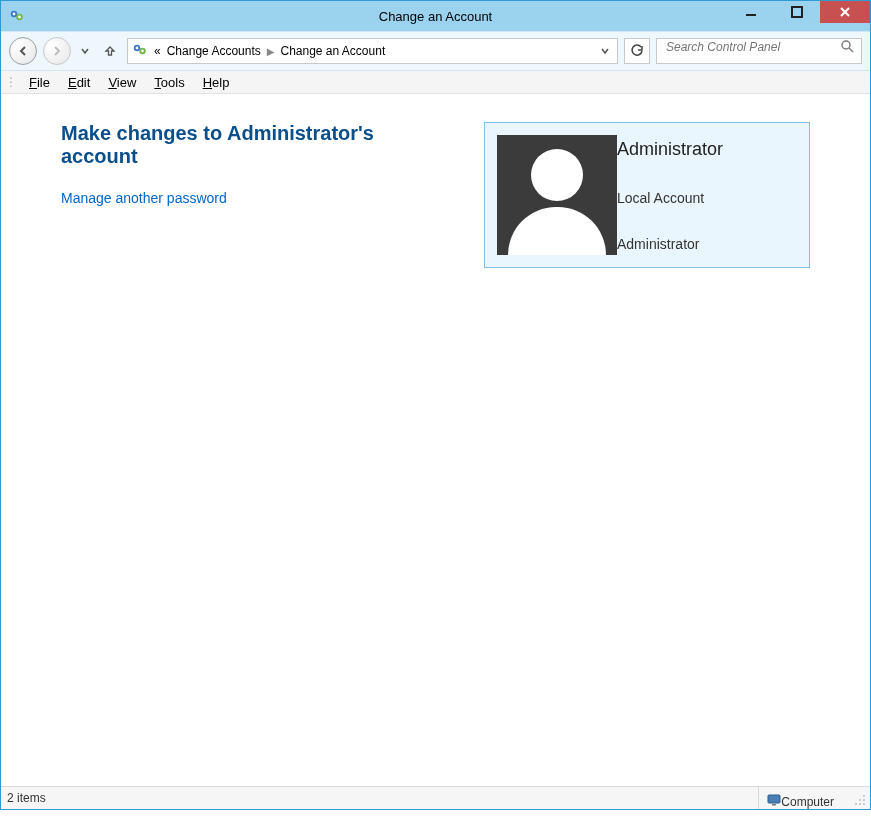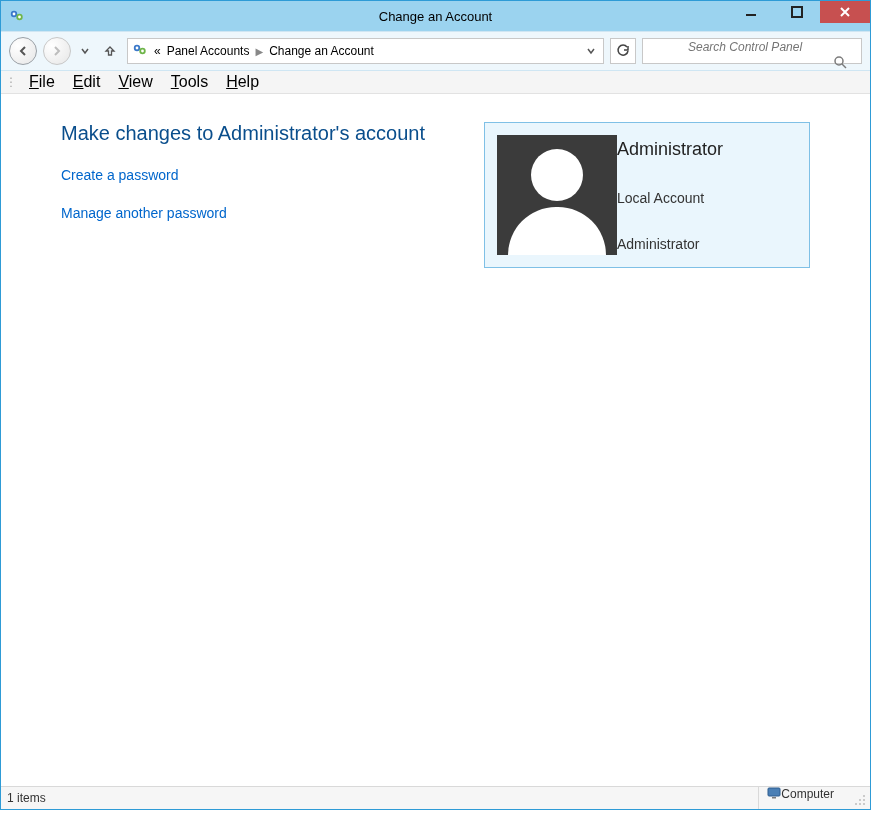--- a/index.html
+++ b/index.html
@@ -115,26 +115,25 @@
     border: 1px solid #c8c8c8;
     background:#fff;
     display:flex; align-items:center; justify-content:center;
     color:#444;
   }
   .searchbox {
     width: 190px;
     height: 24px;
     border: 1px solid #c8c8c8;
     background:#fff;
-    display:flex; align-items:flex-end;
-    padding: 0 14px;
+    display:flex; align-items:flex-start;
+    padding: 0 7px;
     color:#7b7b7b;
     font-style: italic;
     position: relative;
-    flex-direction: column;
   }
   .searchbox input {
     border:none; outline:none; flex:1;
     font-style: italic; color:#555; font-size:12px;
     background:transparent;
   }
   .searchbox .mag {
     color:#7b7b7b; font-style:normal;
   }
   
@@ -144,36 +143,36 @@
     border-bottom: 1px solid #e2e2e2;
     display:flex; align-items:center;
     padding: 0 4px;
     gap: 2px;
   }
   .menubar .grip {
     color:#a9a9a9; letter-spacing:-2px; margin-right:4px;
   }
   .menu-item {
     padding: 2px 8px;
-    font-size: 16px;
+    font-size: 13px;
   }
   .menu-item .ul { text-decoration: underline; }
   
   .content {
     flex: 1;
     display:flex;
     padding: 28px 60px 0 60px;
     gap: 40px;
     overflow:auto;
   }
   .left-col { flex:1; }
   .heading {
     color: #0a4e8c;
     font-size: 20px;
-    font-weight: 400;
+    font-weight: 700;
     margin: 0 0 22px 0;
   }
   .link {
     display:block;
     color: #0066cc;
     font-size: 14px;
     margin-bottom: 14px;
     cursor: pointer;
   }
   .link.gap-top { margin-top: 22px; }
@@ -219,21 +218,21 @@
     background:#f6f6f6;
     display:flex; align-items:center;
     font-size:12px;
     color:#333;
   }
   .statusbar .left { padding-left:6px; }
   .statusbar .spacer { flex:1; }
   .statusbar .right {
     border-left:1px solid #d9d9d9;
     padding: 0 20px 0 8px;
-    display:flex; align-items:flex-start; 
+    display:flex; align-items:flex-end; 
     height:100%;
   }
   .statusbar .grip-corner {
     position:relative; width:14px; height:14px; align-self:flex-end;
     margin-right:2px; margin-bottom:1px;
     color:#bdbdbd;
   }
   .comp-icon { width:14px; height:12px; }
 </style>
 </head>
@@ -295,21 +294,21 @@
     <div class="address">
       <span>
         <svg viewBox="0 0 16 16" width="16" height="16">
           <circle cx="5" cy="6" r="3.2" fill="#3a78c9"></circle>
           <circle cx="10.5" cy="9" r="3.2" fill="#6fb54a"></circle>
           <circle cx="5" cy="6" r="1.4" fill="#fff"></circle>
           <circle cx="10.5" cy="9" r="1.4" fill="#fff"></circle>
         </svg>
       </span>
       <span class="crumb">«</span>
-      <span class="crumb">Panel Accounts</span>
+      <span class="crumb">Change Accounts</span>
       <span class="sep">▶</span>
       <span class="crumb">Change an Account</span>
       <span class="spacer"></span>
       <span class="dd">
         <svg width="8" height="8" viewBox="0 0 8 8">
             <path d="M1 2 L4 6 L7 2" fill="none" stroke="#555" stroke-width="1.5"></path>
           </svg>
       </span>
     </div>
 
@@ -336,37 +335,36 @@
     <span class="menu-item"><span class="ul">F</span>ile</span>
     <span class="menu-item"><span class="ul">E</span>dit</span>
     <span class="menu-item"><span class="ul">V</span>iew</span>
     <span class="menu-item"><span class="ul">T</span>ools</span>
     <span class="menu-item"><span class="ul">H</span>elp</span>
   </div>
 
   <div class="content">
     <div class="left-col">
       <h1 class="heading">Make changes to Administrator's account</h1>
-      <a class="link">Create a password</a>
       <a class="link gap-top">Manage another password</a>
     </div>
     <div>
       <div class="account-card">
         <div class="avatar"></div>
         <div class="acct-info">
           <div class="name">Administrator</div>
           <div class="sub">Local Account</div>
           <div class="sub">Administrator</div>
         </div>
       </div>
     </div>
   </div>
 
   <div class="statusbar">
-    <div class="left">1 items</div>
+    <div class="left">2 items</div>
     <div class="spacer"></div>
     <div class="right">
       <span>
         <svg class="comp-icon" viewBox="0 0 14 12">
             <rect x="1" y="1" width="12" height="8" rx="1" fill="#4a7fb5" stroke="#2d5d8f"></rect>
             <rect x="5" y="10" width="4" height="1.5" fill="#7a7a7a"></rect>
           </svg>
       </span>
       <span>Computer</span>
     </div>

